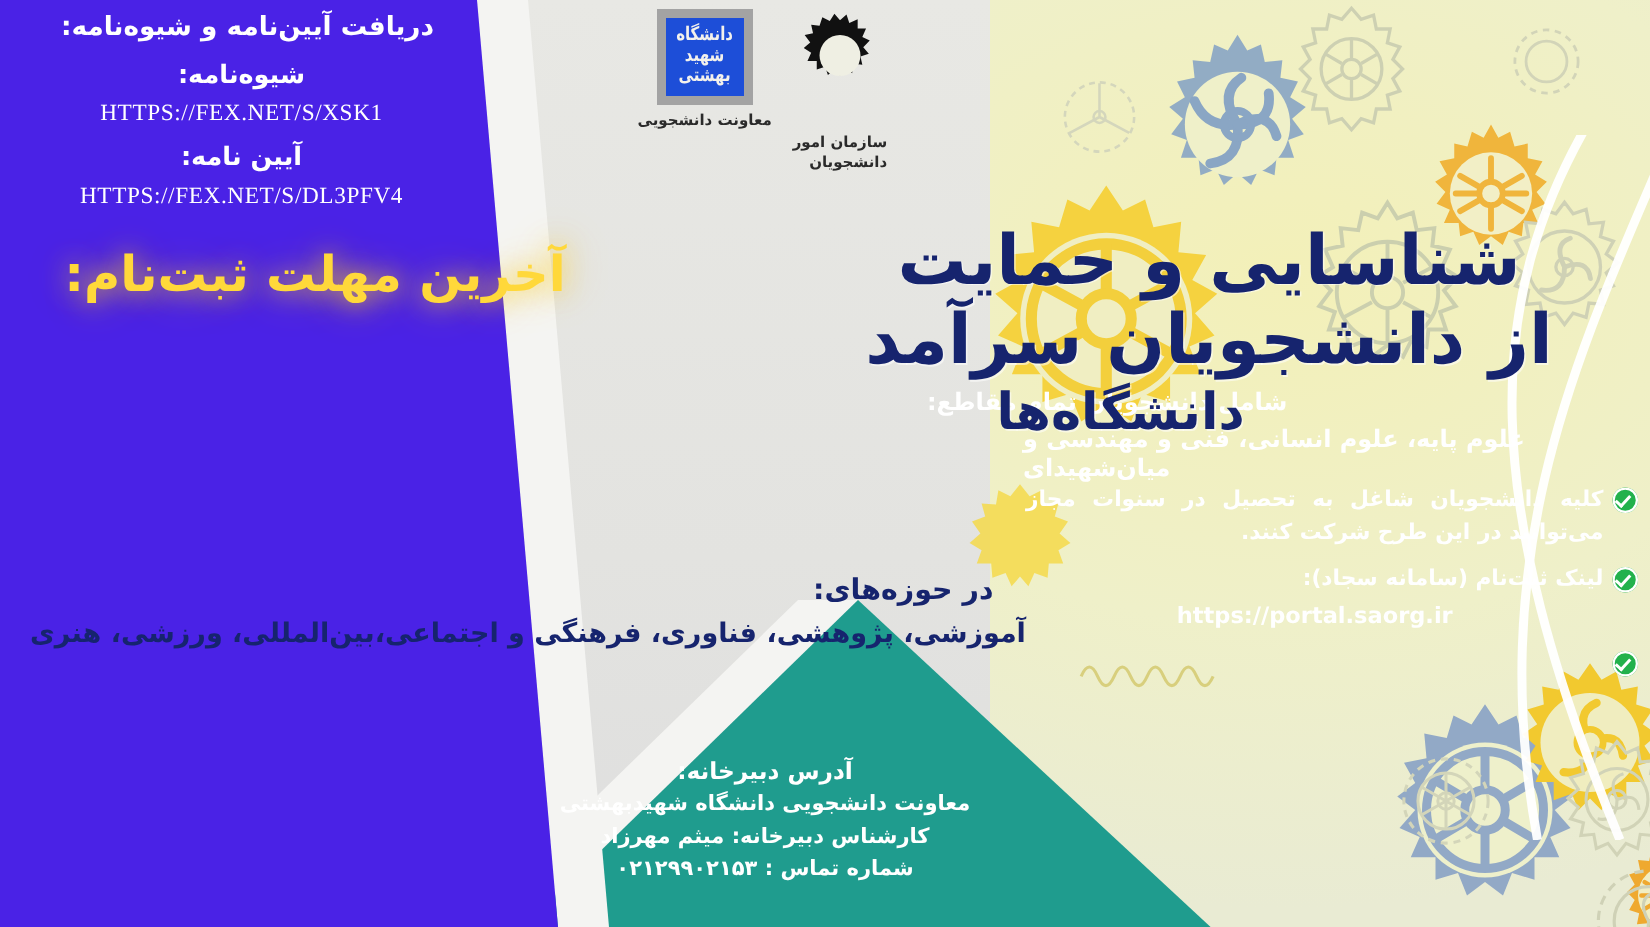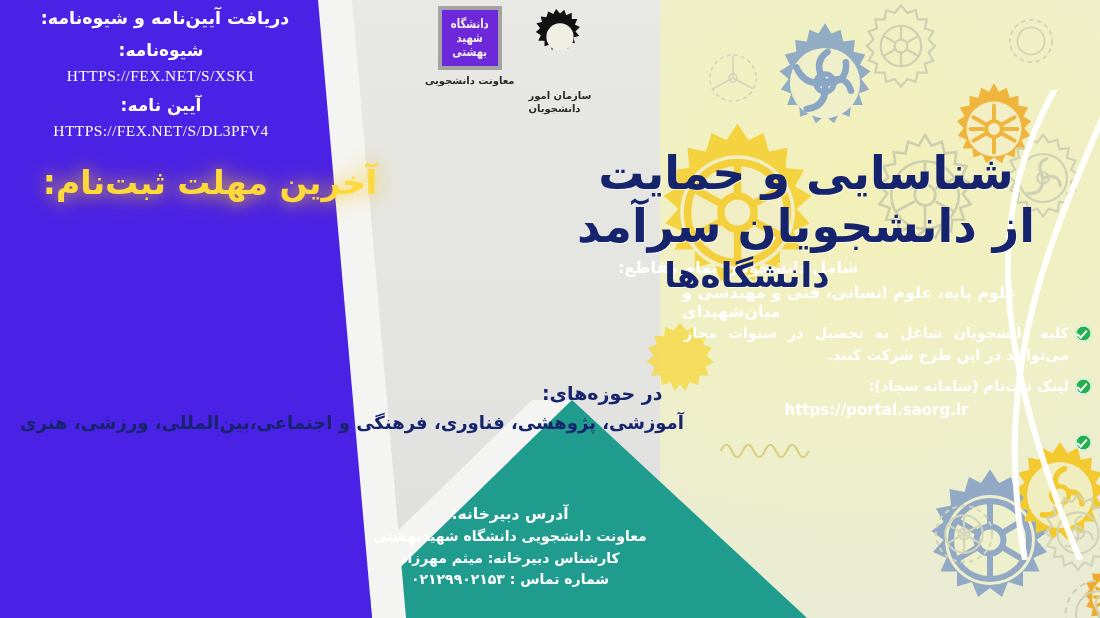--- a/index.html
+++ b/index.html
@@ -53,35 +53,35 @@
     clip-path:polygon(156px 230px, 392px 0px, 640px 230px);
   }
 
   
   .logos{
     position:absolute;left:425px;top:6px;width:235px;height:110px;
     display:flex;flex-direction:row-reverse;align-items:flex-start;gap:14px;
   }
   .logo-block{display:flex;flex-direction:column;align-items:center;}
   .sbu-mark{
-    width:64px;height:64px;background:#6d28d9;
+    width:64px;height:64px;background:#1d4ed8;
     display:flex;align-items:center;justify-content:center;
-    border:4px solid #a3a3a3;box-sizing:border-box;
+    border:6px solid #a3a3a3;box-sizing:border-box;
   }
   .sbu-mark span{
     color:#f3f1ec;font-size:10px;line-height:1.12;
     font-family:"DejaVu Sans","Liberation Sans",sans-serif;
     text-align:center;letter-spacing:-0.4px;font-weight:700;
     transform:scaleY(1.25);
   }
   .logo-cap{
     margin-top:5px;font-size:10px;color:#2a2a2a;white-space:nowrap;
     font-weight:600;letter-spacing:-0.2px;
   }
-  .logo-cap.two{line-height:1.25;text-align:left;margin-top:22px;}
+  .logo-cap.two{line-height:1.25;text-align:right;margin-top:22px;}
 
   
   .p-text{position:absolute;color:#fff;text-align:center;direction:rtl;}
   .lbl-get{
     left:0;top:8px;width:330px;font-size:17.5px;font-weight:700;
     letter-spacing:-0.3px;
   }
   .lbl-shive{left:0;top:40px;width:322px;font-size:17px;font-weight:700;}
   .url1{
     left:0;top:67px;width:322px;font-size:15.5px;

